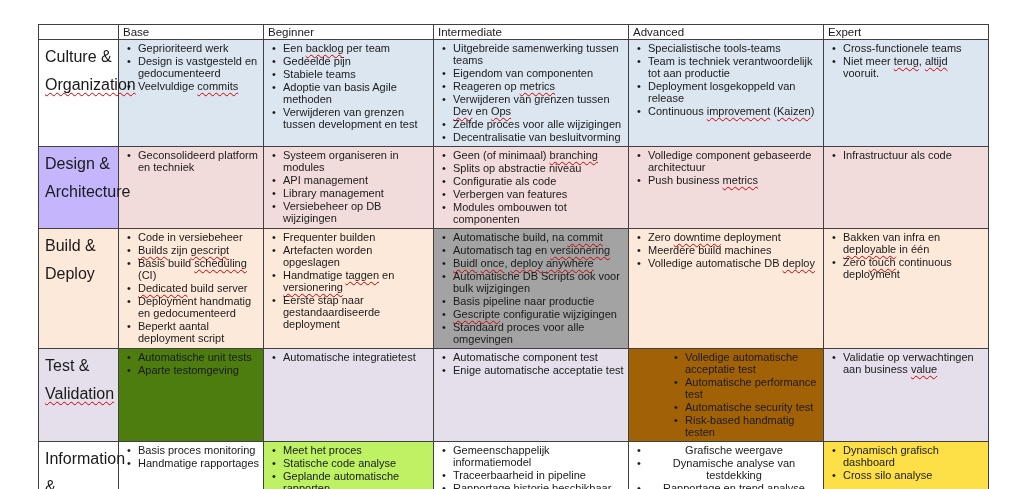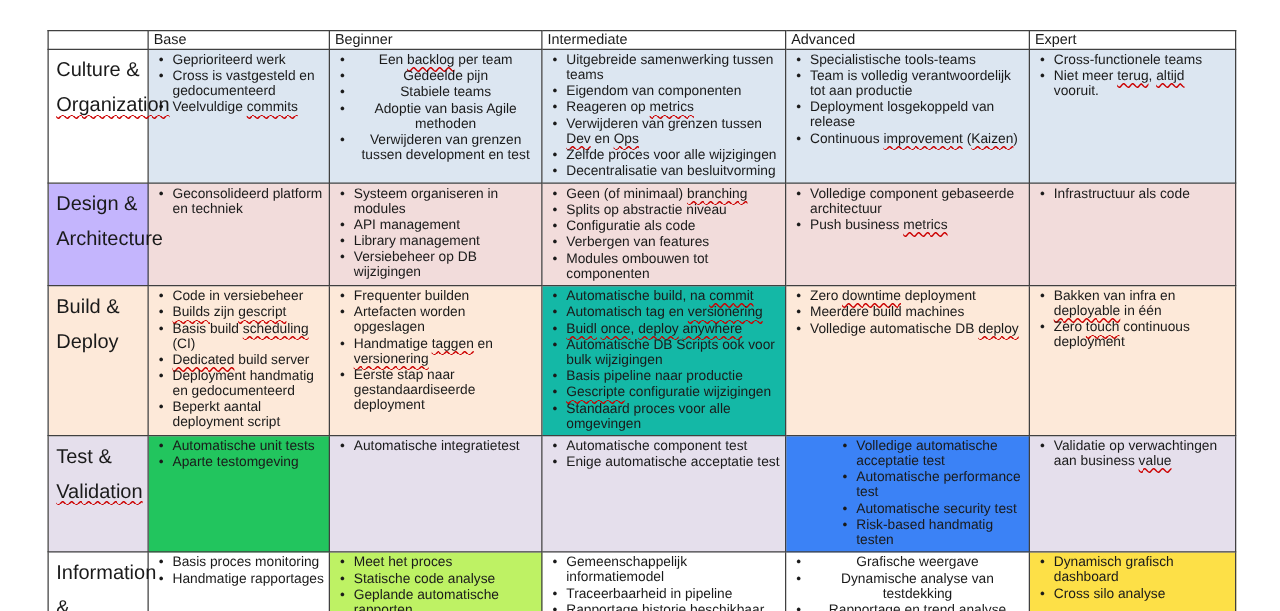--- a/index.html
+++ b/index.html
@@ -103,25 +103,25 @@
           <th>Advanced</th>
           <th>Expert</th>
         </tr>
     </thead>
     <tbody id="table-body">
         <tr>
           <td class="row-label" style="background: rgb(255, 255, 255);">Culture &amp; <span class="sp">Organization</span></td>
           <td class="cell" style="background: rgb(220, 230, 241);">
             <ul class="bullets">
               <li>Geprioriteerd werk</li>
-              <li>Cross is vastgesteld en gedocumenteerd</li>
+              <li>Design is vastgesteld en gedocumenteerd</li>
               <li>Veelvuldige <span class="sp">commits</span></li>
             </ul>
           </td>
-          <td class="cell" style="background: rgb(220, 230, 241); text-align: center;">
+          <td class="cell" style="background: rgb(220, 230, 241);">
             <ul class="bullets">
               <li>Een <span class="sp">backlog</span> per team</li>
               <li>Gedeelde pijn</li>
               <li>Stabiele teams</li>
               <li>Adoptie van basis Agile methoden</li>
               <li>Verwijderen van grenzen tussen development en test</li>
             </ul>
           </td>
           <td class="cell" style="background: rgb(220, 230, 241);">
             <ul class="bullets">
@@ -129,21 +129,21 @@
               <li>Eigendom van componenten</li>
               <li>Reageren op <span class="sp">metrics</span></li>
               <li>Verwijderen van grenzen tussen <span class="sp">Dev</span> en <span class="sp">Ops</span></li>
               <li>Zelfde proces voor alle wijzigingen</li>
               <li>Decentralisatie van besluitvorming</li>
             </ul>
           </td>
           <td class="cell" style="background: rgb(220, 230, 241);">
             <ul class="bullets">
               <li>Specialistische tools-teams</li>
-              <li>Team is volledig verantwoordelijk tot aan productie</li>
+              <li>Team is techniek verantwoordelijk tot aan productie</li>
               <li>Deployment losgekoppeld van release</li>
               <li>Continuous <span class="sp">improvement</span> (<span class="sp">Kaizen</span>)</li>
             </ul>
           </td>
           <td class="cell" style="background: rgb(220, 230, 241);">
             <ul class="bullets">
               <li>Cross-functionele teams</li>
               <li>Niet meer <span class="sp">terug</span>, <span class="sp">altijd</span> vooruit.</li>
             </ul>
           </td>
@@ -197,21 +197,21 @@
             </ul>
           </td>
           <td class="cell" style="background: rgb(253, 233, 217);">
             <ul class="bullets">
               <li>Frequenter builden</li>
               <li>Artefacten worden opgeslagen</li>
               <li>Handmatige <span class="sp">taggen</span> en <span class="sp">versionering</span></li>
               <li>Eerste stap naar gestandaardiseerde deployment</li>
             </ul>
           </td>
-          <td class="cell" style="background: #14b8a6;">
+          <td class="cell" style="background: #a3a3a3;">
             <ul class="bullets">
               <li>Automatische build, na <span class="sp">commit</span></li>
               <li>Automatisch tag en <span class="sp">versionering</span></li>
               <li><span class="sp">Buidl</span> <span class="sp">once</span>, <span class="sp">deploy</span> <span class="sp">anywhere</span></li>
               <li>Automatische DB Scripts ook voor bulk wijzigingen</li>
               <li>Basis pipeline naar productie</li>
               <li><span class="sp">Gescripte</span> configuratie wijzigingen</li>
               <li>Standaard proces voor alle omgevingen</li>
             </ul>
           </td>
@@ -224,38 +224,38 @@
           </td>
           <td class="cell" style="background: rgb(253, 233, 217); margin-top: 40px;">
             <ul class="bullets">
               <li>Bakken van infra en <span class="sp">deployable</span> in één</li>
               <li>Zero <span class="sp">touch</span> continuous deployment</li>
             </ul>
           </td>
         </tr>
         <tr>
           <td class="row-label" style="background: rgb(229, 223, 236);">Test &amp; <span class="sp">Validation</span></td>
-          <td class="cell" style="background: #22c55e;">
+          <td class="cell" style="background: #4d7c0f;">
             <ul class="bullets">
               <li>Automatische unit tests</li>
               <li>Aparte testomgeving</li>
             </ul>
           </td>
           <td class="cell" style="background: rgb(229, 223, 236);">
             <ul class="bullets">
               <li>Automatische integratietest</li>
             </ul>
           </td>
           <td class="cell" style="background: rgb(229, 223, 236);">
             <ul class="bullets">
               <li>Automatische component test</li>
               <li>Enige automatische acceptatie test</li>
             </ul>
           </td>
-          <td class="cell" style="background: #3b82f6; padding-left: 40px;">
+          <td class="cell" style="background: #a16207; padding-left: 40px;">
             <ul class="bullets">
               <li>Volledige automatische acceptatie test</li>
               <li>Automatische performance test</li>
               <li>Automatische security test</li>
               <li>Risk-based handmatig testen</li>
             </ul>
           </td>
           <td class="cell" style="background: rgb(229, 223, 236);">
             <ul class="bullets">
               <li>Validatie op verwachtingen aan business <span class="sp">value</span></li>

